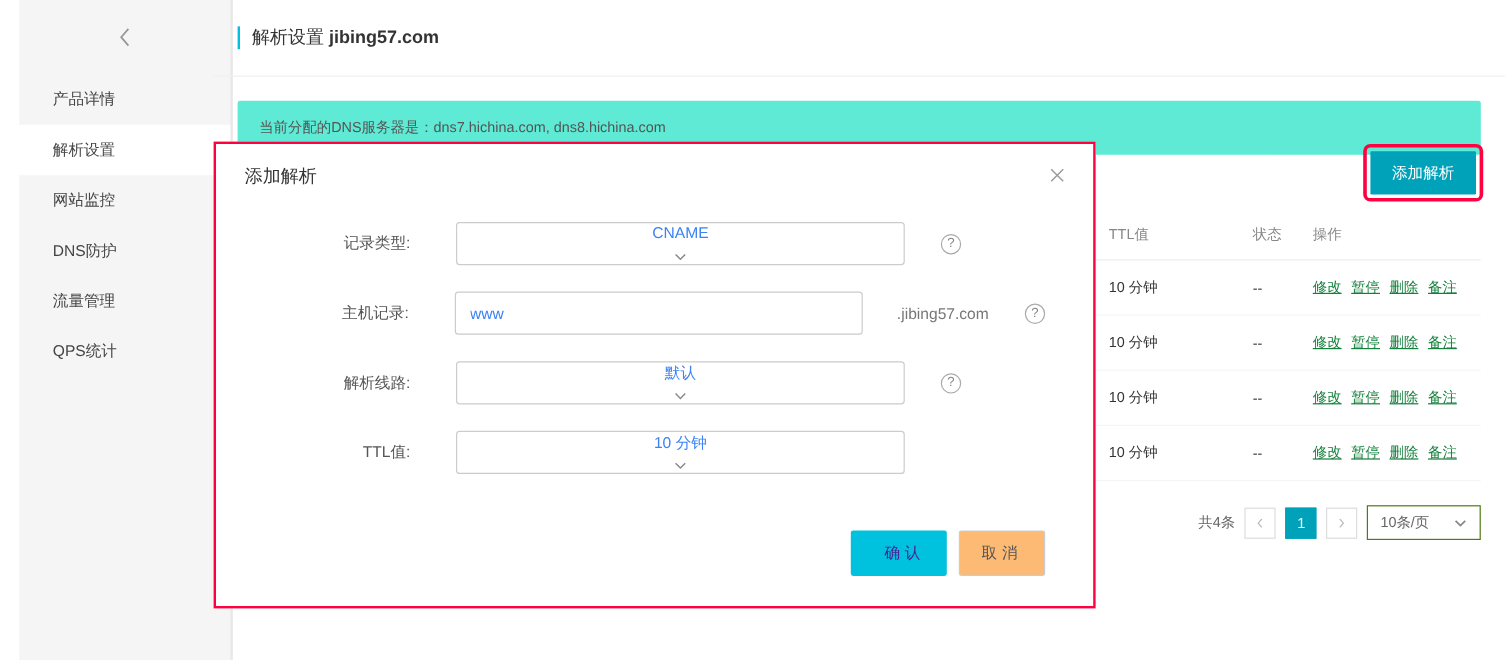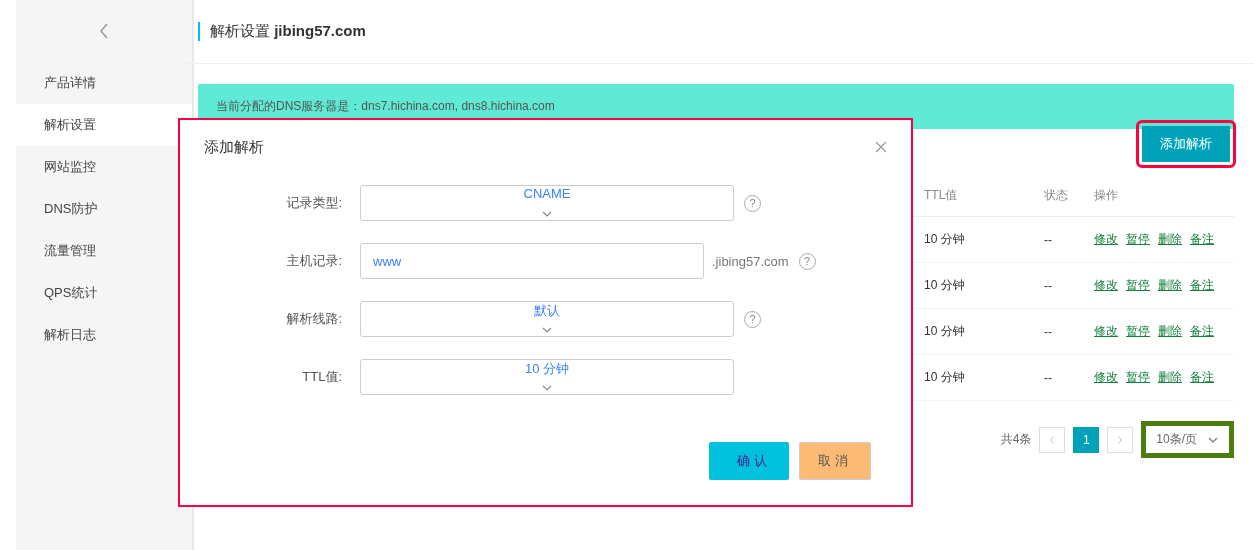--- a/index.html
+++ b/index.html
@@ -125,25 +125,25 @@
       border: 1px solid #ddd;
       display: inline-flex;
       align-items: center;
       justify-content: center;
       cursor: pointer;
       background: #fff;
       font-size: 12px;
     }
     .page-btn.active { background: #00a2b9; color: #fff; border-color: #00a2b9; }
     .page-size {
-      border: 5px solid #4d7c0f;
+      border: 1px solid #4d7c0f;
       padding: 5px 10px;
       display: inline-flex;
       align-items: center;
-      gap: 10px;
+      gap: 20px;
       cursor: pointer;
     }
 
     
     .modal {
       position: absolute;
       left: 178px;
       top: 118px;
       width: 735px;
       background: #fff;
@@ -158,20 +158,21 @@
     }
     .modal-title { font-size: 15px; color: #333; }
     .modal-close { cursor: pointer; color: #999; font-size: 16px; }
     .modal-body {
       padding: 10px 40px 25px 40px;
     }
     .form-row {
       display: flex;
       align-items: center;
       margin-bottom: 22px;
+      gap: 20px;
     }
     .form-label {
       width: 140px;
       text-align: right;
       padding-right: 18px;
       color: #555;
       font-size: 13px;
     }
     .form-control {
       border: 1px solid #ccc;
@@ -229,21 +230,20 @@
     <svg viewBox="0 0 10 16">
         <path d="M8 1 L2 8 L8 15" stroke="#999" stroke-width="1.5" fill="none"></path>
       </svg>
   </div>
   <div class="sidebar-item"><span>产品详情</span></div>
   <div class="sidebar-item active"><span>解析设置</span></div>
   <div class="sidebar-item"><span>网站监控</span></div>
   <div class="sidebar-item"><span>DNS防护</span></div>
   <div class="sidebar-item"><span>流量管理</span></div>
   <div class="sidebar-item"><span>QPS统计</span></div>
-  <div class="sidebar-item"><span>解析日志</span></div>
 </div>
 
 <div class="main">
   <div class="header">
     <div class="page-title">
       <span>解析设置</span>
       <span class="domain">jibing57.com</span>
     </div>
   </div>
 

